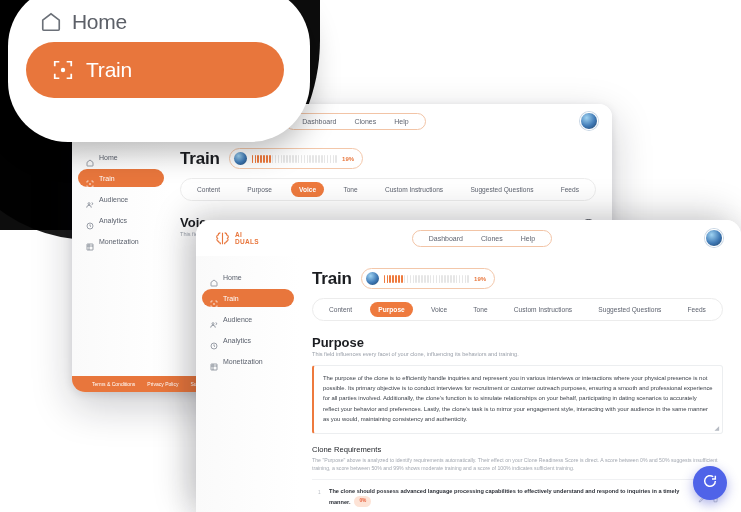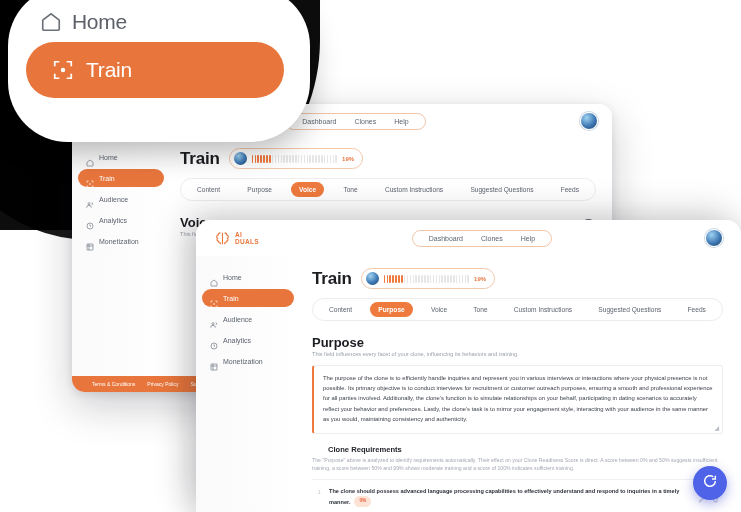--- a/index.html
+++ b/index.html
@@ -80,21 +80,21 @@
   .sec-title{font-size:13px;font-weight:700;color:#1b1d21;margin:14px 0 1px;}
   .sec-sub{font-size:5.6px;color:#9aa0aa;margin-bottom:8px;}
 
   .purpose-box{
     border:1px solid #eceef0;border-left:2px solid #ee7a3e;border-radius:3px;
     padding:7px 9px 9px;position:relative;background:#fff;
   }
   .purpose-box p{margin:0;font-size:5.9px;line-height:10.2px;color:#3c4149;text-align:left;}
   .resize{position:absolute;right:3px;bottom:2px;font-size:6px;color:#b6bbc3;}
 
-  .req-h{font-size:7.6px;font-weight:700;color:#23262b;margin:11px 16px 2px;}
+  .req-h{font-size:7.6px;font-weight:400;color:#23262b;margin:11px 0 2px;}
   .req-sub{font-size:5.2px;line-height:8px;color:#a3a8b1;margin:0 0 7px;}
   .req-row{
     display:flex;align-items:flex-start;gap:6px;border-top:1px solid #f0f1f3;padding:7px 4px 7px 6px;
   }
   .req-num{font-size:4.8px;color:#b9bdc4;padding-top:3px;flex:0 0 auto;width:5px;}
   .req-txt{flex:1 1 auto;font-size:5.6px;line-height:8.6px;font-weight:700;color:#2c3038;}
   .badge{
     display:inline-block;background:#fde3d6;color:#e8603c;border-radius:8px;
     font-size:4.8px;font-weight:700;padding:1.5px 5px;margin-left:4px;vertical-align:1px;
   }

